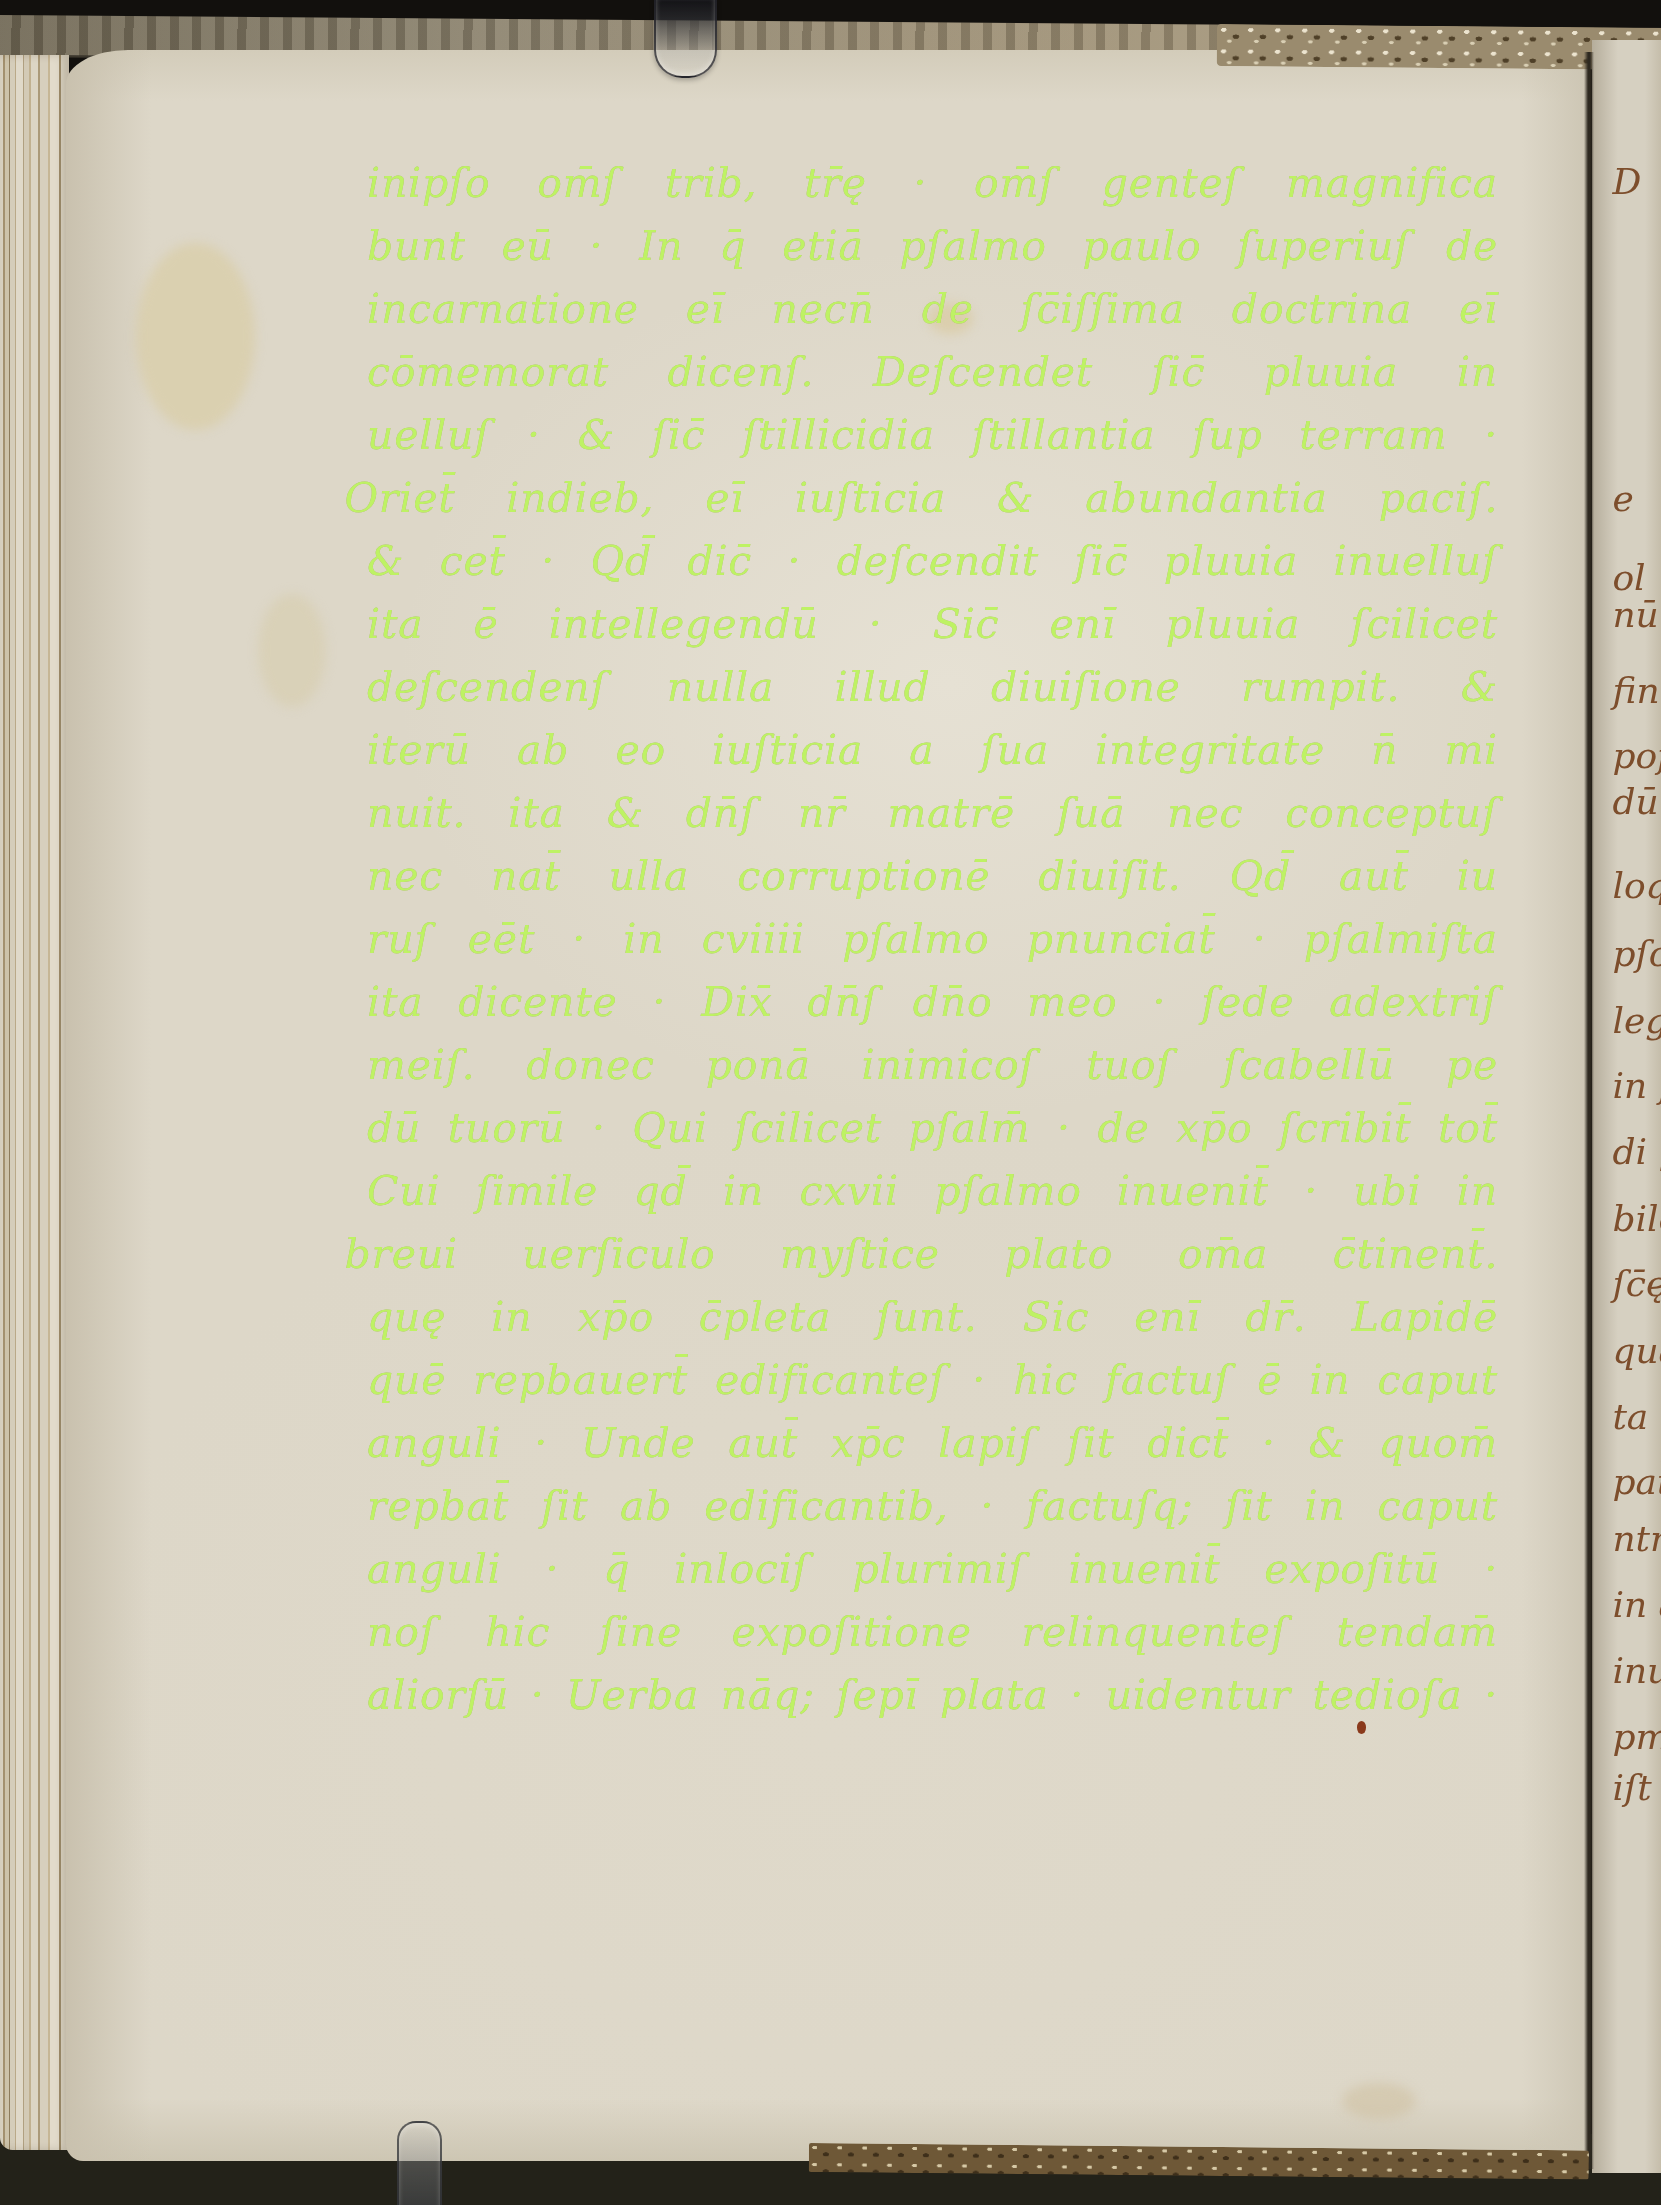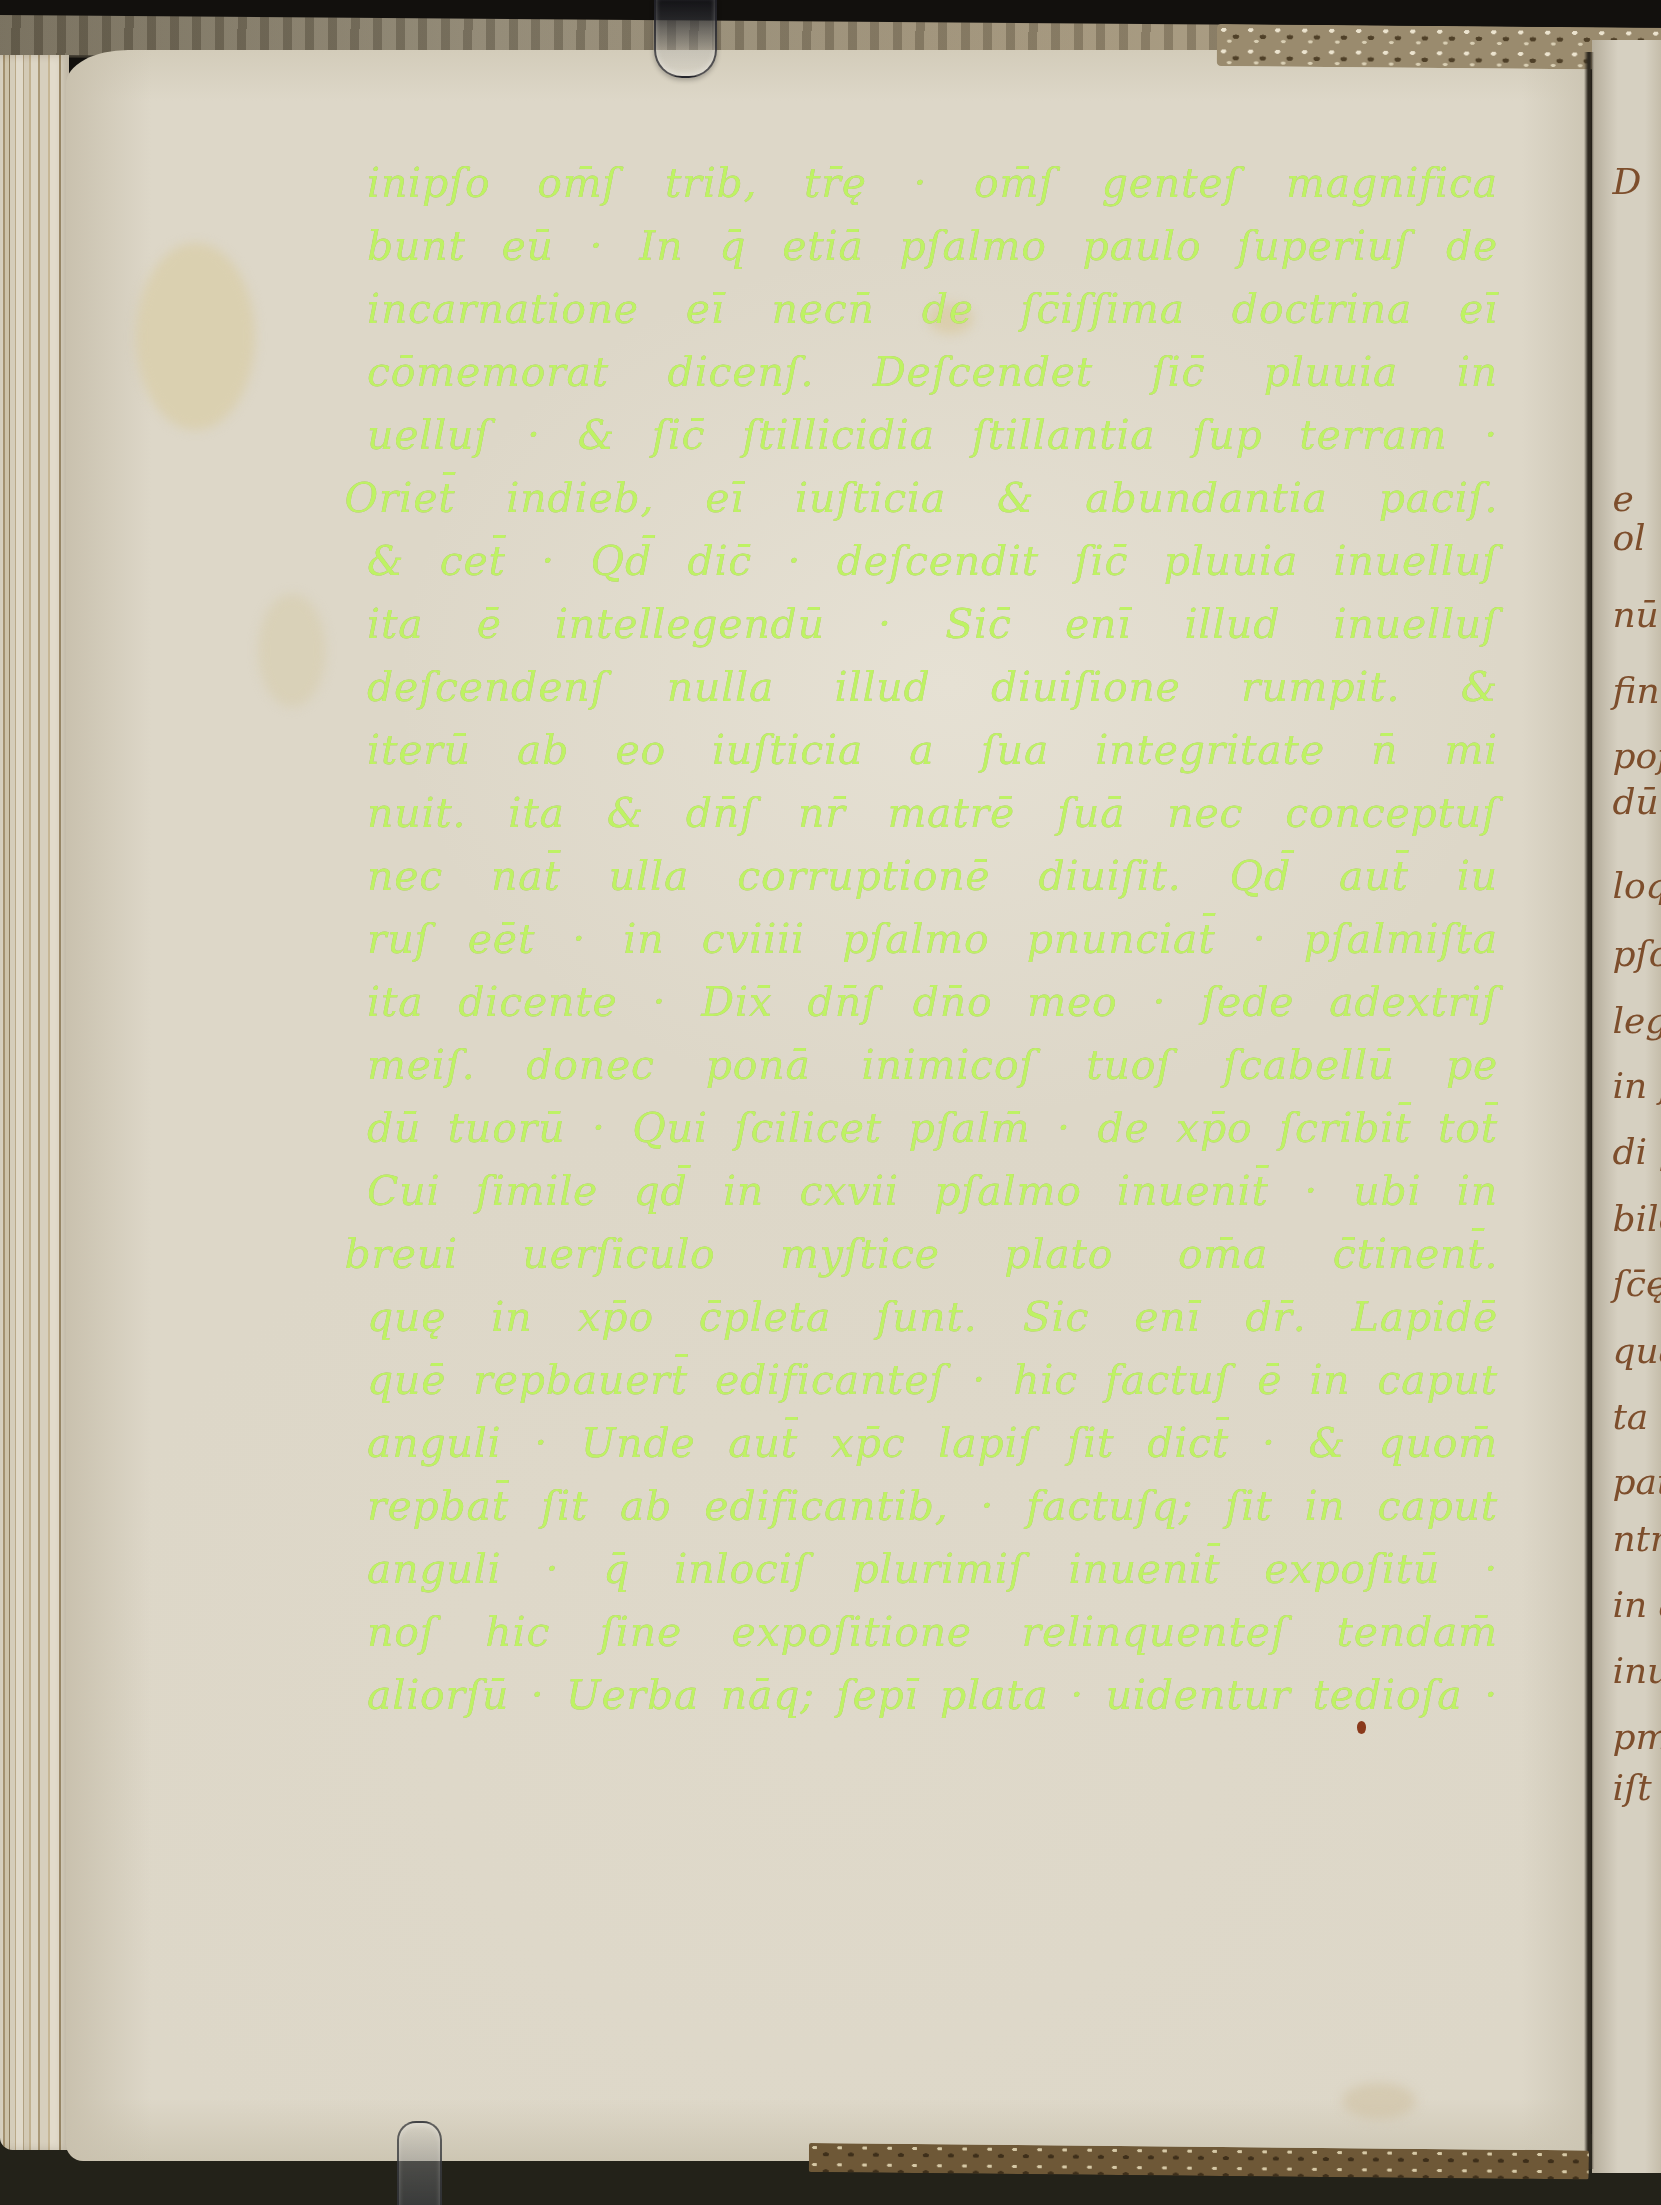--- a/index.html
+++ b/index.html
@@ -119,21 +119,21 @@
   <div id="stain-5" class="stain"></div>
 
   <div id="text-block">
     <div class="tl">inipſo om̄ſ trib, tr̄ę · om̄ſ genteſ magnifica</div>
     <div class="tl">bunt eū · In q̄ etiā pſalmo paulo ſuperiuſ de</div>
     <div class="tl">incarnatione eī necn̄ de ſc̄iſſima doctrina eī</div>
     <div class="tl">cōmemorat dicenſ. Deſcendet ſic̄ pluuia in</div>
     <div class="tl">uelluſ · &amp; ſic̄ ſtillicidia ſtillantia ſup terram ·</div>
     <div class="tl">Oriet̄ indieb, eī iuſticia &amp; abundantia paciſ.</div>
     <div class="tl">&amp; cet̄ · Qd̄ dic̄ · deſcendit ſic̄ pluuia inuelluſ</div>
-    <div class="tl">ita ē intellegendū · Sic̄ enī illud inuelluſ</div>
+    <div class="tl">ita ē intellegendū · Sic̄ enī pluuia ſcilicet</div>
     <div class="tl">deſcendenſ nulla illud diuiſione rumpit. &amp;</div>
     <div class="tl">iterū ab eo iuſticia a ſua integritate n̄ mi</div>
     <div class="tl">nuit. ita &amp; dn̄ſ nr̄ matrē ſuā nec conceptuſ</div>
     <div class="tl">nec nat̄ ulla corruptionē diuiſit. Qd̄ aut̄ iu</div>
     <div class="tl">ruſ eēt · in cviiii pſalmo pnunciat̄ · pſalmiſta</div>
     <div class="tl">ita dicente · Dix̄ dn̄ſ dn̄o meo · ſede adextriſ</div>
     <div class="tl">meiſ. donec ponā inimicoſ tuoſ ſcabellū pe</div>
     <div class="tl">dū tuorū · Qui ſcilicet pſalm̄ · de xp̄o ſcribit̄ tot̄</div>
     <div class="tl">Cui ſimile qd̄ in cxvii pſalmo inuenit̄ · ubi in</div>
     <div class="tl">breui uerſiculo myſtice plato om̄a c̄tinent̄.</div>
@@ -144,21 +144,21 @@
     <div class="tl">anguli · q̄ inlociſ plurimiſ inuenit̄ expoſitū ·</div>
     <div class="tl">noſ hic ſine expoſitione relinquenteſ tendam̄</div>
     <div class="tl">aliorſū · Uerba nāq; ſepī plata · uidentur tedioſa ·</div>
   </div>
 
   <div id="gutter"></div>
 
   <div id="facing-page">
     <span class="ff" style="top:122px">D</span>
     <span class="ff" style="top:439px">e</span>
-    <span class="ff" style="top:478px">ol</span>
+    <span class="ff" style="top:518px">ol</span>
     <span class="ff" style="top:555px">nū</span>
     <span class="ff" style="top:631px">fin</span>
     <span class="ff" style="top:696px">poſ</span>
     <span class="ff" style="top:742px">dū</span>
     <span class="ff" style="top:826px">loqu</span>
     <span class="ff" style="top:894px">pſor</span>
     <span class="ff" style="top:961px">legn</span>
     <span class="ff" style="top:1026px">in ſe</span>
     <span class="ff" style="top:1092px">di pa</span>
     <span class="ff" style="top:1159px">bilē</span>

